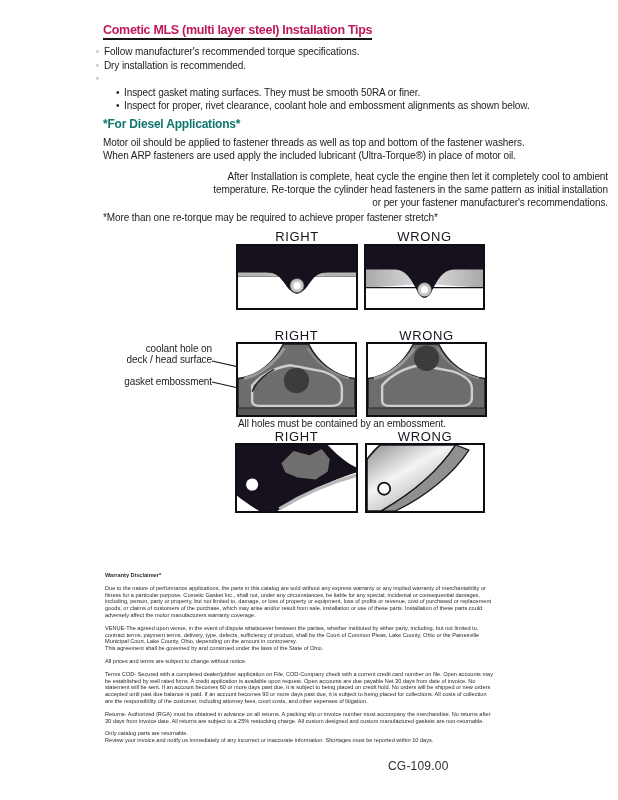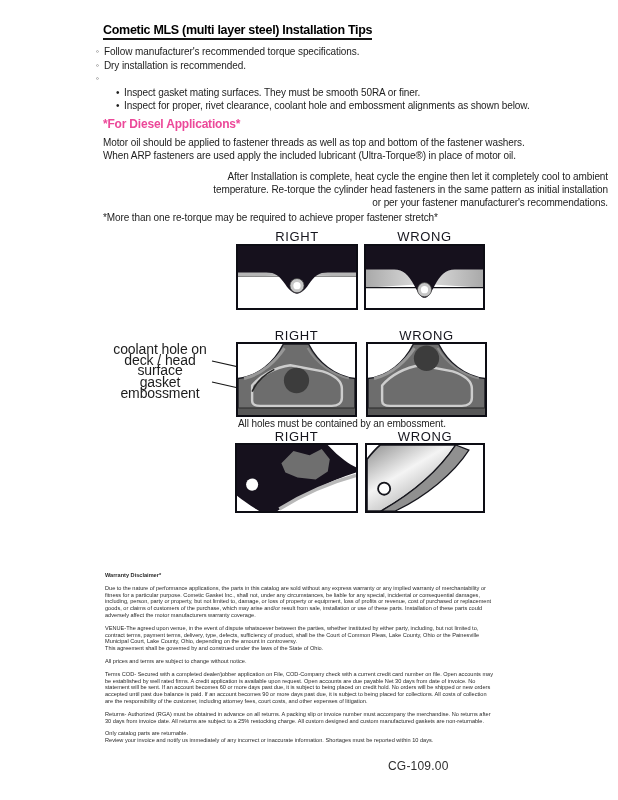--- a/index.html
+++ b/index.html
@@ -3,39 +3,39 @@
 <meta charset="utf-8">
 <style>
   html,body { margin:0; padding:0; background:#ffffff; }
   .page {
     position:relative; width:618px; height:800px; background:#ffffff;
     font-family:"Liberation Sans", sans-serif; color:#1d1d1d; overflow:hidden;
   }
   .title {
     position:absolute; left:103px; top:23px;
     font-size:12.5px; font-weight:bold; letter-spacing:-0.3px;
-    border-bottom:2px solid #151515; padding-bottom:1px; color:#000000;
+    border-bottom:2px solid #151515; padding-bottom:1px; color:#be185d;
   }
   .bullets { position:absolute; left:96px; top:45px; font-size:10px; line-height:13px; letter-spacing:-0.1px; }
   .b-row { display:flex; align-items:baseline; white-space:nowrap; }
   .b-row.sub { margin-left:20px; }
   .g1 { display:inline-block; width:8px; font-size:8px; position:relative; top:-1px; }
   .g2 { display:inline-block; width:8px; font-size:10px; }
-  .diesel-heading { position:absolute; left:103px; top:117px; font-size:12px; font-weight:bold; letter-spacing:-0.2px; color:#ec4899; }
+  .diesel-heading { position:absolute; left:103px; top:117px; font-size:12px; font-weight:bold; letter-spacing:-0.2px; color:#0f766e; }
   .para { position:absolute; left:103px; width:505px; font-size:10px; line-height:13.2px; letter-spacing:-0.1px; white-space:pre-line; }
   .para.p1 { top:136px; }
   .para.p2 { top:170px;text-align:right; }
   .para.note { top:211px; }
 
   .dg-header { position:absolute; font-size:13px; letter-spacing:0.6px; color:#15151d; text-align:center; }
   .panel { position:absolute; border:2.5px solid #0d0d14; box-sizing:border-box; background:#fff; }
   .panel svg { display:block; width:100%; height:100%; }
   .caption { position:absolute; font-size:10px; letter-spacing:-0.1px; line-height:11px; white-space:pre-line; }
 
-  .side-label { position:absolute; font-size:14px; line-height:10.5px; text-align:center; white-space:pre-line; letter-spacing:-0.1px; }
+  .side-label { position:absolute; font-size:10px; line-height:10.5px; text-align:right; white-space:pre-line; letter-spacing:-0.1px; }
   .leader { position:absolute; }
 
   .legal { position:absolute; left:105px; top:572px; width:462px; font-size:5.6px; line-height:6.8px; color:#2a2a2a; letter-spacing:0; }
   .legal .lg-head { font-weight:bold; margin:0 0 6px 0; }
   .legal p { margin:0 0 6px 0; white-space:pre-line; }
 
   .footer-code { position:absolute; left:388px; top:759px; font-size:12px; color:#2e2e2e; letter-spacing:0.2px; }
 </style>
 </head>
 <body>

